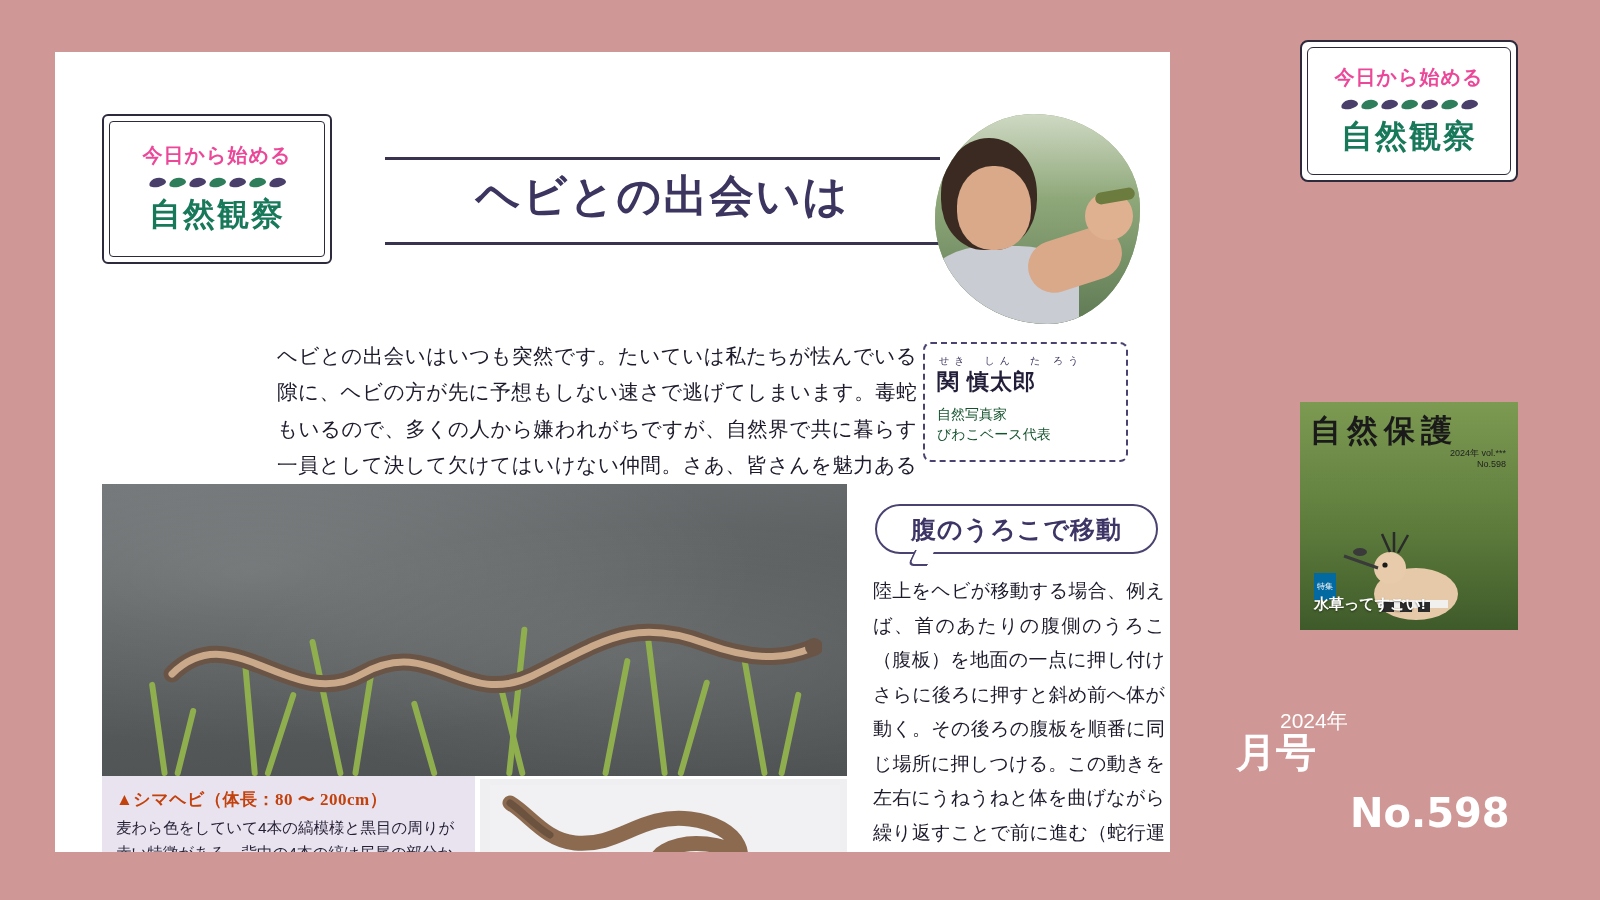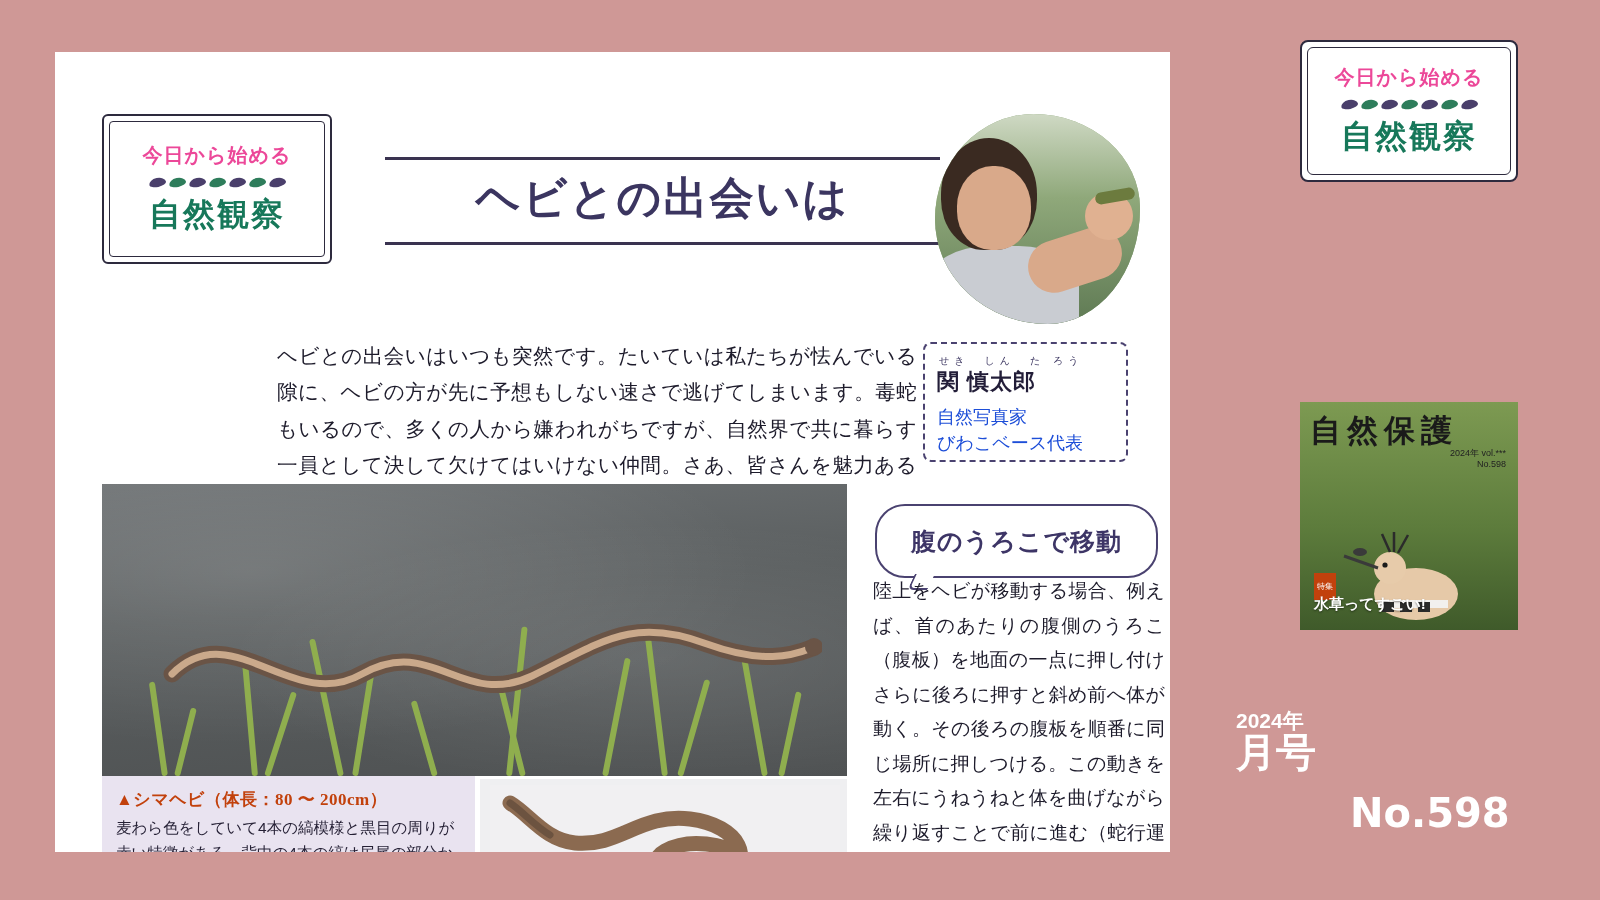--- a/index.html
+++ b/index.html
@@ -39,21 +39,21 @@
   .leaf.g{ background:#2e7d5b; }
   .logo-shizen{ font-size:32px; color:#17785a; font-weight:bold; letter-spacing:2px; }
 
   .title-block{
     position:absolute; left:330px; top:105px; width:555px;
   }
   .title-rule{ height:3px; background:#3a3350; width:100%; }
   .title-rule.bottom{ margin-top:8px; }
   .headline{
     text-align:center;
-    font-family:Liberation Serif, serif;
+    font-family:Liberation Mono, monospace;
     color:#3b3560;
     font-weight:bold;
     font-size:44px;
     line-height:1.32;
     letter-spacing:2px;
     padding:10px 0 6px;
   }
 
   .portrait{
     position:absolute; left:880px; top:62px; width:205px; height:210px;
@@ -87,21 +87,21 @@
     background:#6c7b3e; border-radius:6px; transform:rotate(-10deg);
   }
 
   .author-box{
     position:absolute; left:868px; top:290px; width:205px; height:120px;
     border:2px dashed #4a4270; border-radius:8px;
     padding:10px 12px 8px;
   }
   .author-ruby{ font-size:10px; color:#3b3560; letter-spacing:5px; margin-left:2px; }
   .author-name{ font-size:22px; color:#221d38; font-weight:bold; letter-spacing:1px; margin-top:-1px; }
-  .author-role{ font-size:18px; color:#1d4ed8; margin-top:7px; line-height:1.45; }
+  .author-role{ font-size:14px; color:#14532d; margin-top:7px; line-height:1.45; }
 
   .lead{
     position:absolute; left:222px; top:286px; width:640px;
     font-size:20.5px; line-height:1.78; color:#1d1b2b; letter-spacing:0.2px;
     text-align:justify;
   }
 
   
   .main-photo{
     position:absolute; left:47px; top:432px; width:745px; height:292px;
@@ -125,21 +125,21 @@
   .caption-text{ font-size:15.5px; line-height:1.62; color:#241f34; margin-top:4px; }
 
   .sub-photo{
     position:absolute; left:425px; top:727px; width:367px; height:125px;
     background:#efeff1; overflow:hidden;
   }
   .sub-photo .snake2{ position:absolute; left:10px; top:6px; width:350px; height:120px; }
 
   
   .bubble{
-    position:absolute; left:820px; top:452px; width:283px; height:74px;
+    position:absolute; left:820px; top:452px; width:283px; height:50px;
     border:2.5px solid #4a4270; border-radius:30px;
     display:flex; align-items:center; justify-content:center;
   }
   .bubble .tail{
     position:absolute; left:34px; bottom:-14px; width:20px; height:16px;
     border-left:2.5px solid #4a4270; border-bottom:2.5px solid #4a4270;
     background:#fff; transform:skewX(-25deg); border-radius:0 0 0 6px;
   }
   .bubble-text{ font-size:25px; font-weight:bold; color:#3d3566; letter-spacing:1px; }
 
@@ -164,30 +164,30 @@
   }
   .cover-grass{ position:absolute; inset:0; background:linear-gradient(180deg,#7d9a52 0%, #5d7c3c 55%, #3f5a2a 100%); }
   .cover-title{
     position:absolute; left:10px; top:8px; right:10px;
     font-size:31px; font-weight:bold; color:#1a1a1a; letter-spacing:6px;
     font-family:"DejaVu Sans", sans-serif;
   }
   .cover-sub{ position:absolute; right:12px; top:46px; font-size:9px; color:#222; text-align:right; line-height:1.25; }
   .cover-bird{ position:absolute; left:38px; top:120px; width:150px; height:120px; }
   .cover-feature{ position:absolute; left:14px; bottom:16px; color:#fff; }
-  .cover-feature .tag{ background:#c2410c; color:#fff; font-size:8px; padding:9px 3px; }
+  .cover-feature .tag{ background:#0369a1; color:#fff; font-size:8px; padding:9px 3px; }
   .cover-feature .ft{ font-size:15px; font-weight:bold; text-shadow:0 1px 2px rgba(0,0,0,.5); margin-top:2px;}
 
   .issue-line{
     position:absolute; left:1232px; top:710px; width:330px; color:#fff;
     display:flex; align-items:flex-end;
   }
   .issue-big{ font-size:76px; font-weight:bold; line-height:0.9; letter-spacing:-1px; font-family:"DejaVu Sans", sans-serif;}
   .issue-side{ margin-left:4px; }
-  .issue-year{ font-size:21px; font-weight:bold; line-height:1; }
+  .issue-year{ font-size:21px; font-weight:normal; line-height:1;margin-left:44px; }
   .issue-month{ font-size:40px; font-weight:bold; line-height:1; margin-top:20px;}
   .issue-no{
     position:absolute; left:1350px; top:790px; color:#fff;
     font-size:40px; font-weight:bold; font-family:"DejaVu Sans", sans-serif;
   }
 </style>
 </head>
 <body>
 
 <div id="page-sheet">

